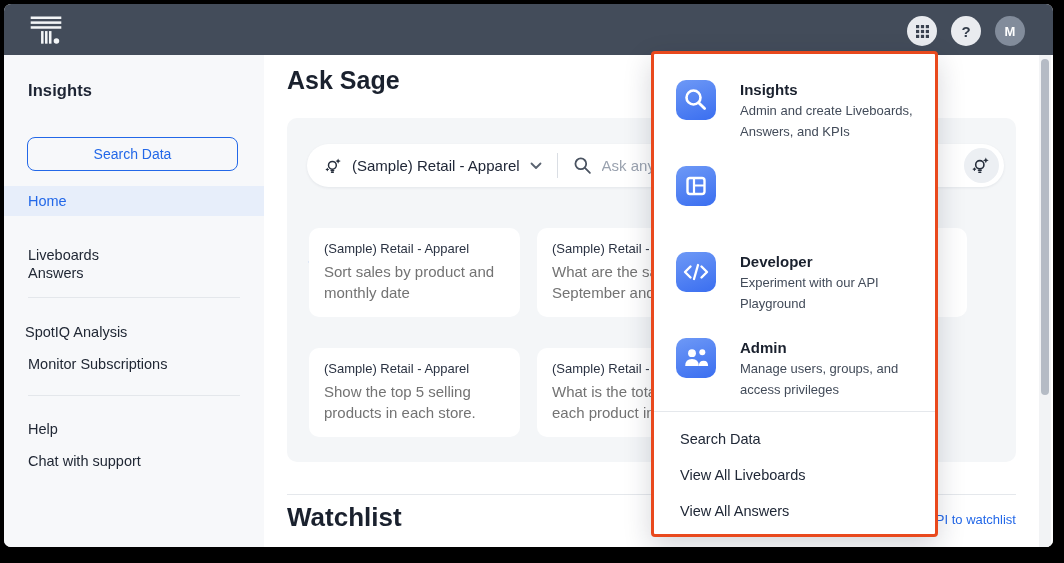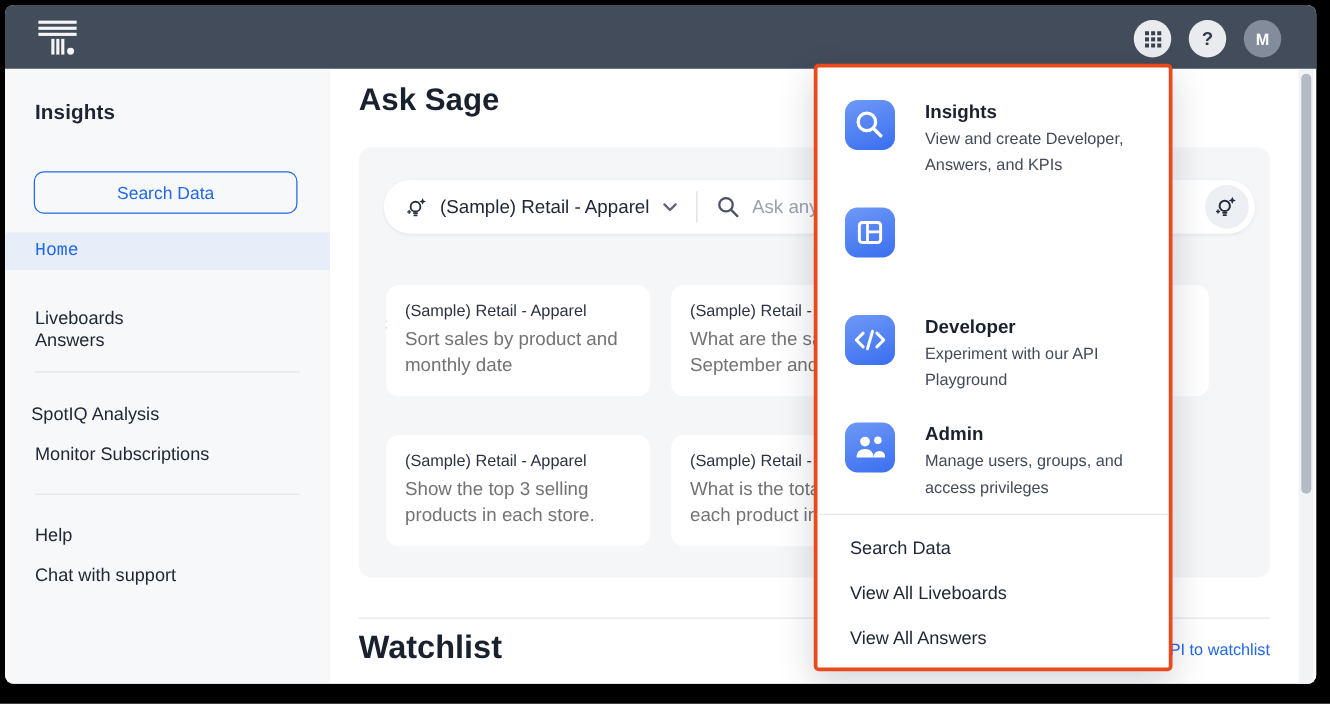--- a/index.html
+++ b/index.html
@@ -13,21 +13,21 @@
   .hdr-circle { position:absolute; top:12px; width:30px; height:30px; border-radius:50%; background:#E9EBEF; display:flex; align-items:center; justify-content:center; }
   .hdr-grid { left:903px; }
   .hdr-help { left:947px; font-size:15px; font-weight:700; color:#333C4A; }
   .hdr-avatar { left:991px; background:#828C9B; color:#fff; font-size:13px; font-weight:700; }
 
   
   .sidebar { position:absolute; left:0; top:51px; width:260px; height:492px; background:#F7F8FA; }
   .sb-title { position:absolute; left:24px; top:26px; font-size:16.5px; font-weight:700; color:#1D2433; letter-spacing:.1px; }
   .sb-btn { position:absolute; left:23px; top:82px; width:211px; height:34px; border:1px solid #2368E8; border-radius:8px; background:transparent; color:#2368E8; font-size:14px; font-family:inherit; cursor:pointer; }
   .sb-item { position:absolute; left:0; width:260px; height:30px; line-height:30px; padding-left:24px; font-size:14.5px; color:#212835; }
-  .sb-item.active { background:#E7EEFA; color:#2368E8; font-weight:500;font-family:Liberation Mono, monospace; }
+  .sb-item.active { background:#E7EEFA; color:#2368E8; font-weight:500; }
   .sb-div { position:absolute; left:24px; width:212px; height:1px; background:#E4E7EB; }
 
   
   .main { position:absolute; left:260px; top:51px; right:0; bottom:0; background:#fff; }
   .page-title { position:absolute; left:23px; top:11px; font-size:25px; font-weight:700; color:#1A212E; }
   .panel { position:absolute; left:23px; top:63px; width:729px; height:344px; background:#F4F6F8; border-radius:10px; }
   .pill { position:absolute; left:20px; top:26px; width:697px; height:43px; background:#fff; border-radius:22px; box-shadow:0 1px 3px rgba(20,30,50,.07); display:flex; align-items:center; padding:0 5px 0 18px; }
   .ds-label { font-size:15px; color:#202737; margin:0 0 0 9px; white-space:nowrap; }
   .pill-vdiv { width:1px; height:25px; background:#DADEE4; margin:0 15px; }
   .ask-input { flex:1; border:none; outline:none; background:transparent; font-size:15px; color:#202737; font-family:inherit; margin-left:10px; min-width:40px; }
@@ -158,21 +158,21 @@
 monthly date</div>
       </div>
       <div class="qcard r1 c2">
         <div class="src">(Sample) Retail - Apparel</div>
         <div class="q">What are the sales
 September and O</div>
       </div>
       <div class="qcard r1 card-partial"></div>
       <div class="qcard r2 c1">
         <div class="src">(Sample) Retail - Apparel</div>
-        <div class="q">Show the top 3 selling
+        <div class="q">Show the top 5 selling
 products in each store.</div>
       </div>
       <div class="qcard r2 c2">
         <div class="src">(Sample) Retail - Apparel</div>
         <div class="q">What is the total
 each product in</div>
       </div>
     </div>
 
     <div class="watch-div"></div>
@@ -188,21 +188,21 @@
 
     <div class="menu-item" style="top:26px;">
       <div class="tile">
         <svg width="40" height="40" viewBox="0 0 40 40">
           <circle cx="17.5" cy="17.5" r="7" fill="none" stroke="#fff" stroke-width="2.6"></circle>
           <line x1="22.7" y1="22.7" x2="28.6" y2="28.6" stroke="#fff" stroke-width="2.8" stroke-linecap="round"></line>
         </svg>
       </div>
       <div class="mi-text">
         <div class="mi-title">Insights</div>
-        <div class="mi-desc">View and create Developer,
+        <div class="mi-desc">Admin and create Liveboards,
 Answers, and KPIs</div>
       </div>
     </div>
 
     <div class="menu-item" style="top:112px;">
       <div class="tile">
         <svg width="40" height="40" viewBox="0 0 40 40">
           <rect x="11.5" y="12" width="17" height="16" rx="2.5" fill="none" stroke="#fff" stroke-width="2.4"></rect>
           <line x1="18" y1="12" x2="18" y2="28" stroke="#fff" stroke-width="2.2"></line>
           <line x1="18" y1="19.5" x2="28.5" y2="19.5" stroke="#fff" stroke-width="2.2"></line>

